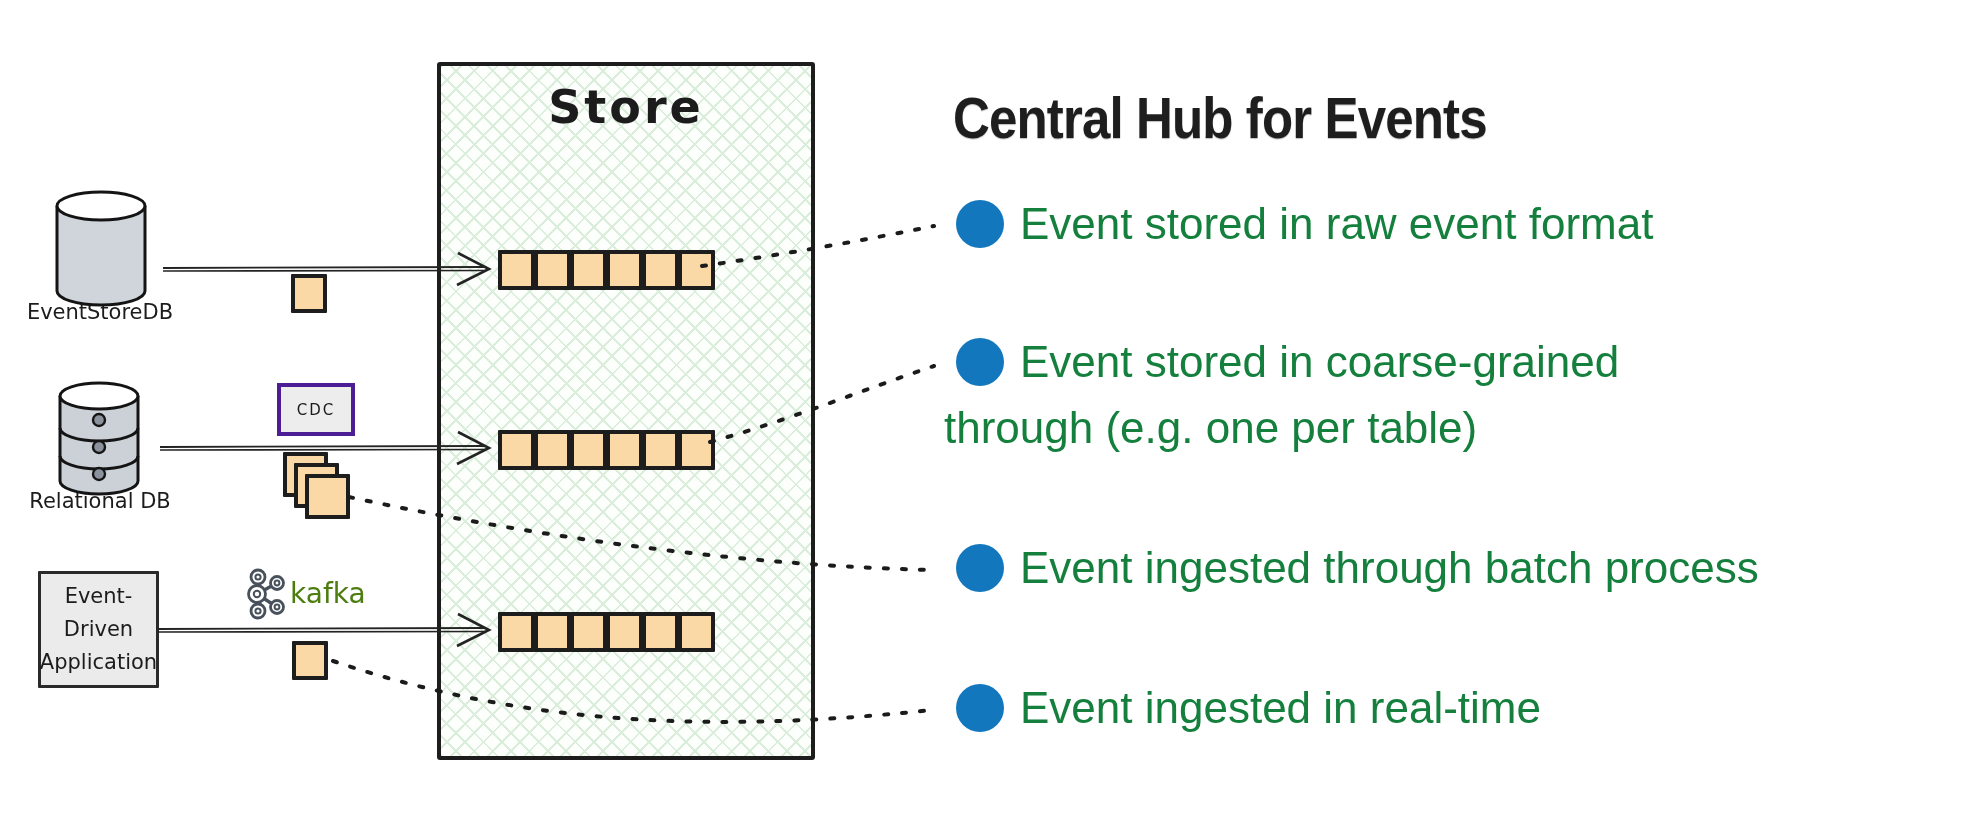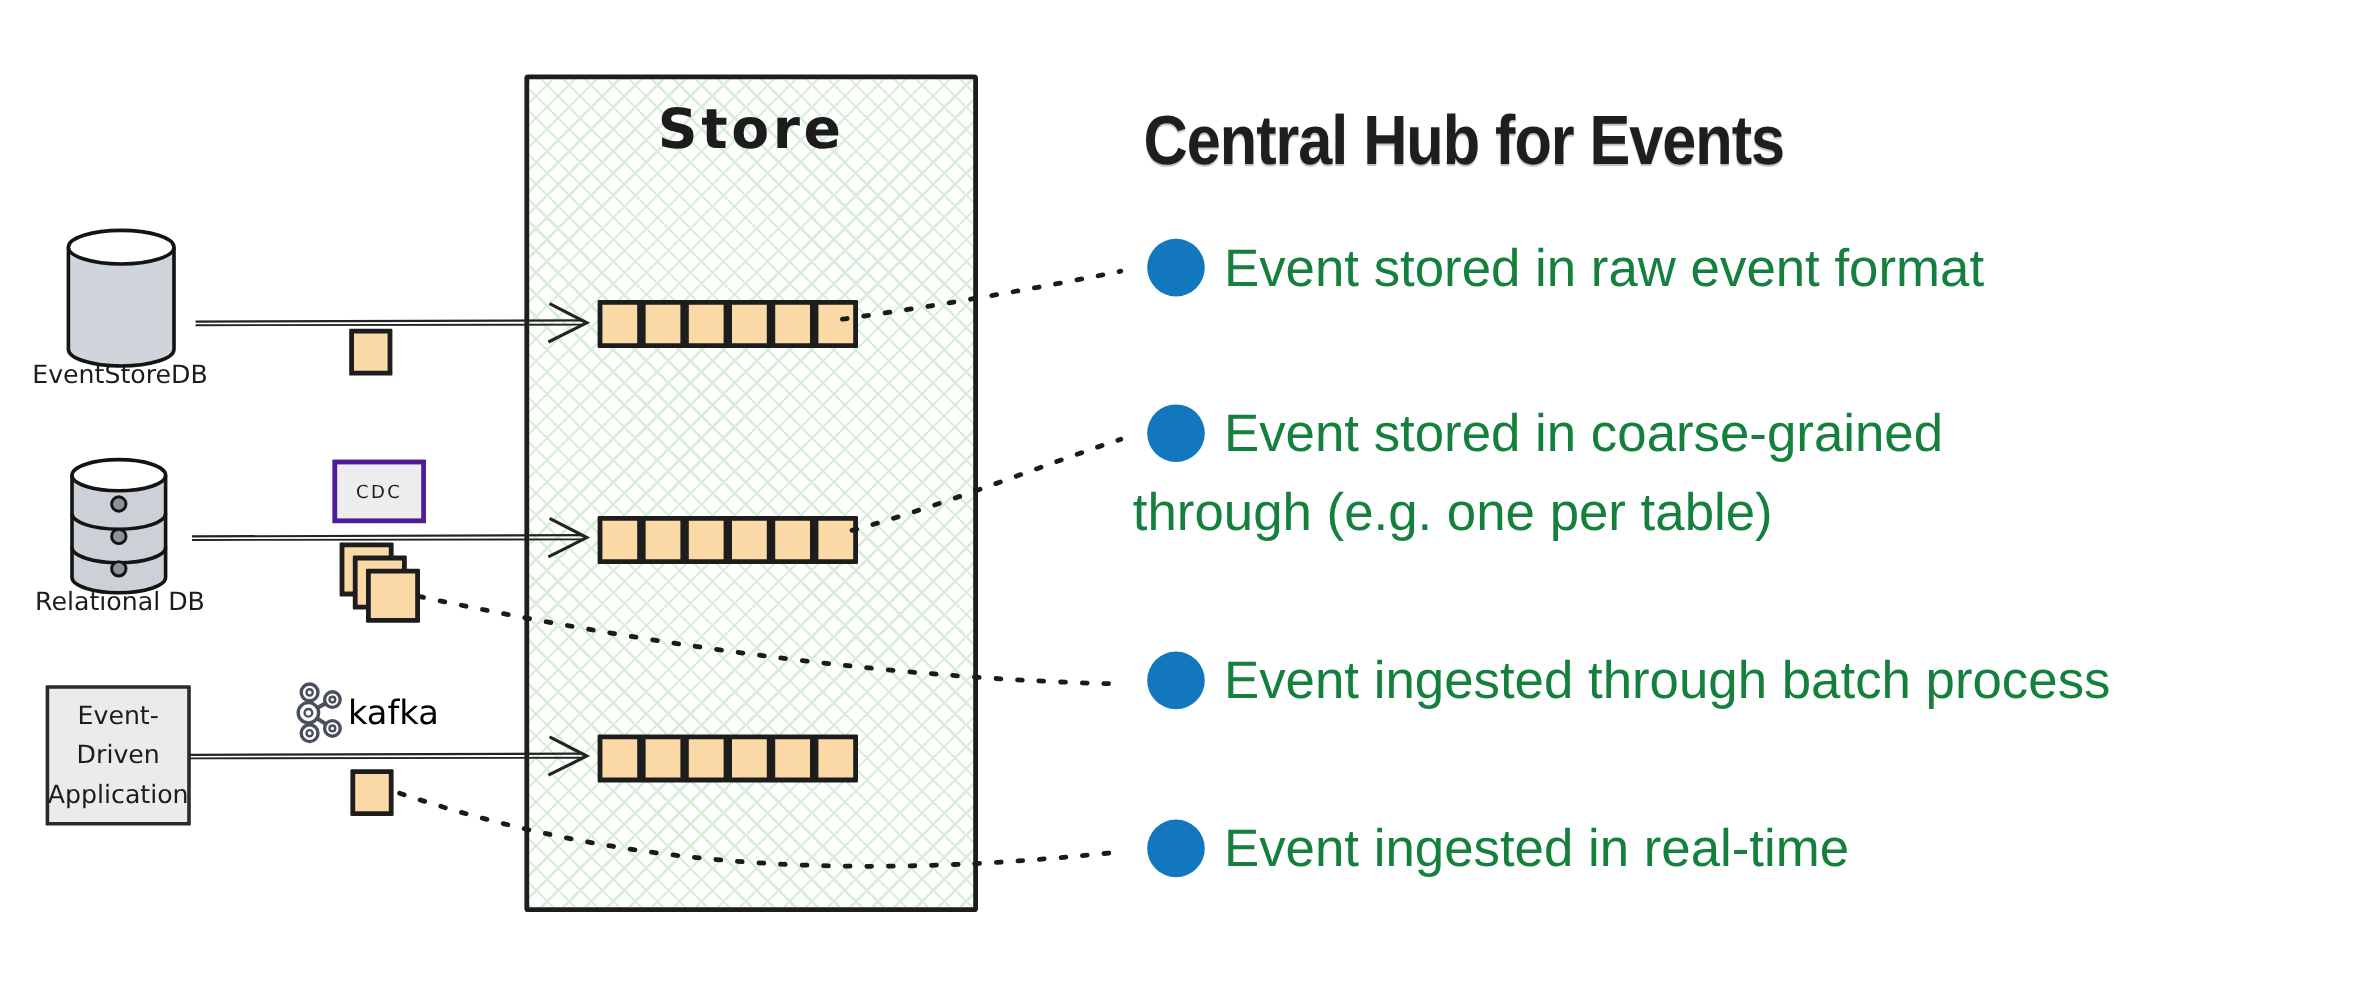--- a/index.html
+++ b/index.html
@@ -43,21 +43,21 @@
     box-sizing:border-box;border:3px solid #2a2a2a;background:#ebebeb;
     display:flex;flex-direction:column;align-items:center;justify-content:center;
     font-size:21px;line-height:33px;text-align:center;border-radius:1px;
   }
   .cdc-box{
     position:absolute;left:277px;top:383px;width:78px;height:53px;
     box-sizing:border-box;border:4px solid #4c1d95;background:#ededed;
     display:flex;align-items:center;justify-content:center;
     font-size:15px;letter-spacing:2px;
   }
-  .kafka-text{position:absolute;left:290px;top:577px;font-size:28px;color:#000000;}
+  .kafka-text{position:absolute;left:290px;top:577px;font-size:28px;color:#4d7c0f;}
 
   
   .hub-title{
     position:absolute;left:953px;top:84px;
     font-size:58px;font-weight:900;letter-spacing:-1px;color:#1e1e1e;
     transform:scale(0.88,1);transform-origin:left center;
     text-shadow:0 1px 1px rgba(0,0,0,0.25);
     white-space:nowrap;
   }
   .bullet-item{

